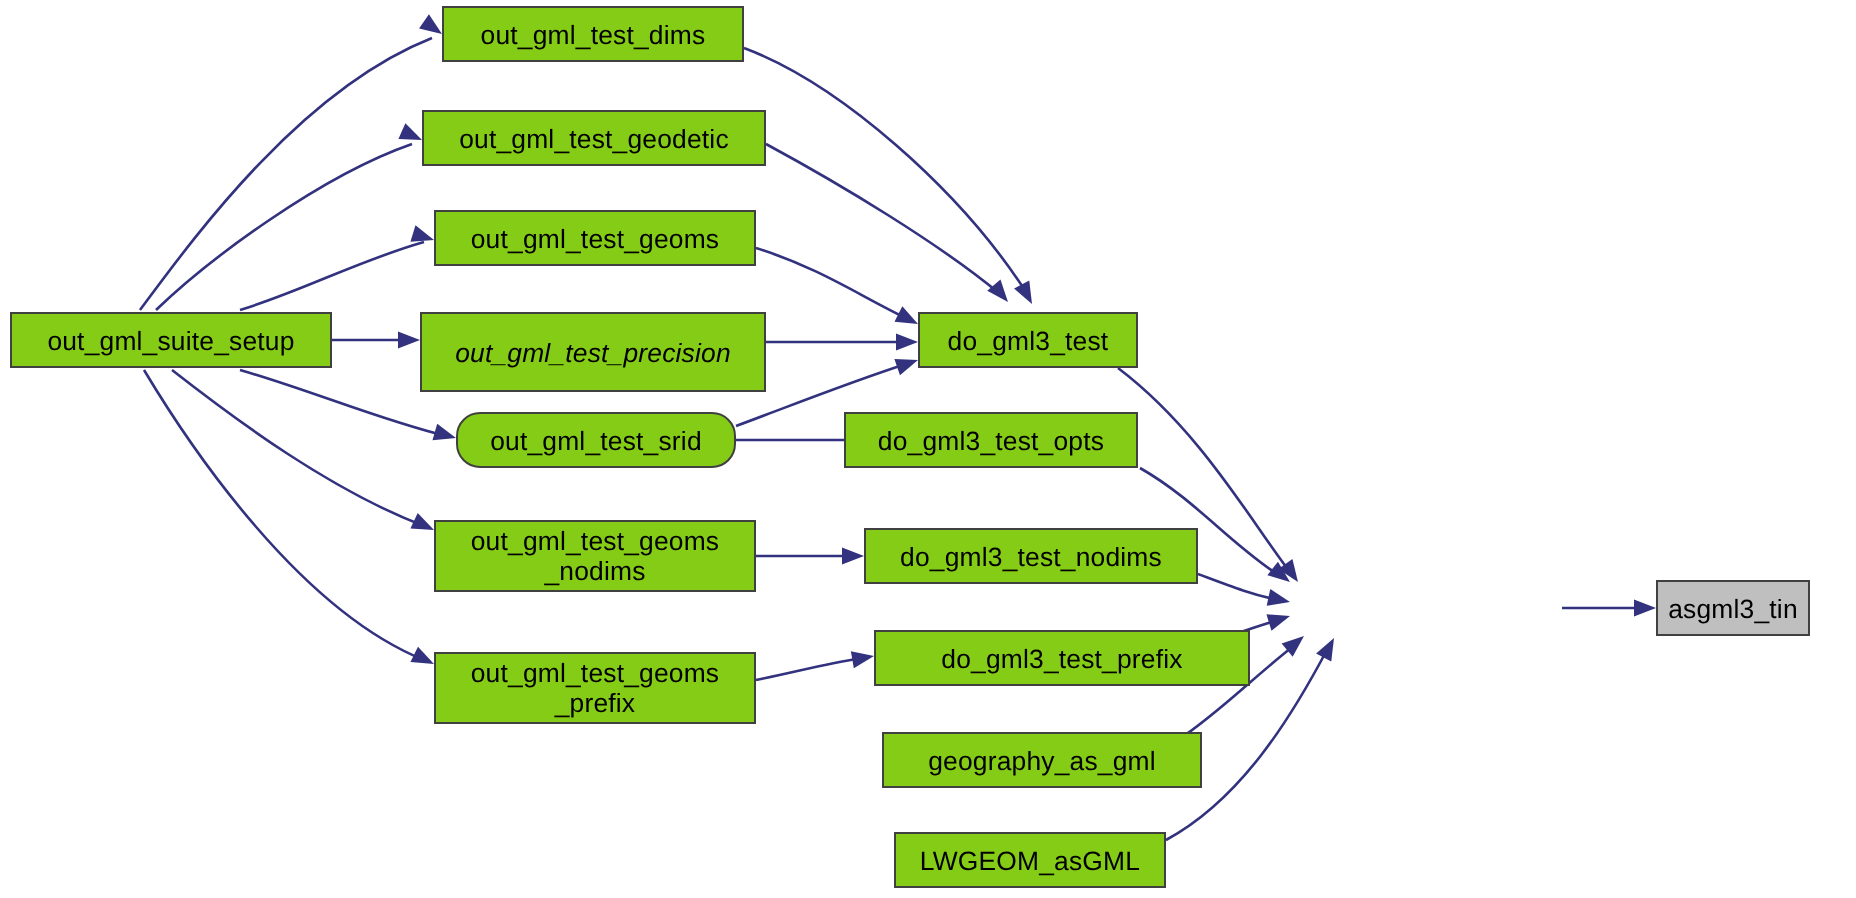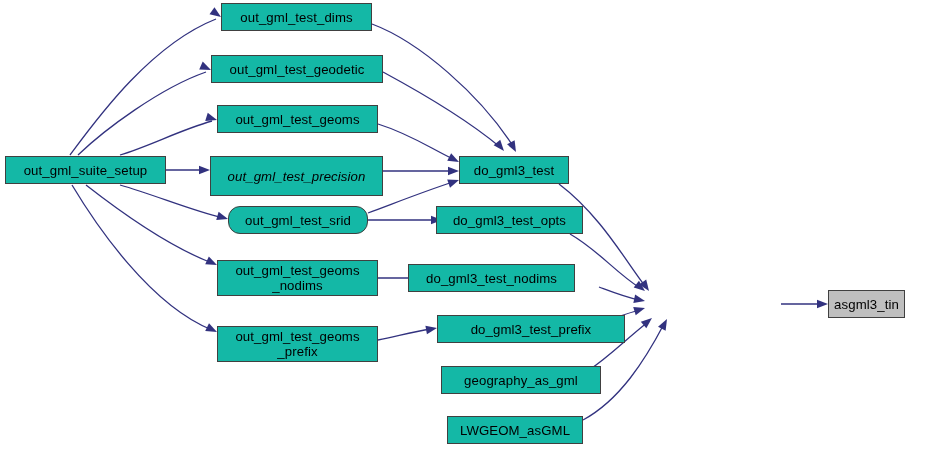--- a/index.html
+++ b/index.html
@@ -20,21 +20,21 @@
     left: 0;
     top: 0;
     width: 928px;
     height: 449px;
     pointer-events: none;
   }
   .node {
     position: absolute;
     box-sizing: border-box;
     border: 1px solid #404040;
-    background: #14b8a6;
+    background: #84cc16;
     color: #000000;
     font-size: 13.2px;
     line-height: 15px;
     display: flex;
     align-items: center;
     justify-content: center;
     text-align: center;
     white-space: pre;
     letter-spacing: 0.1px;
     z-index: 5;
@@ -97,19 +97,19 @@
     <div class="node" style="left: 221px; top: 3px; width: 151px; height: 28px;">out_gml_test_dims</div>
     <div class="node" style="left: 211px; top: 55px; width: 172px; height: 28px;">out_gml_test_geodetic</div>
     <div class="node" style="left: 217px; top: 105px; width: 161px; height: 28px;">out_gml_test_geoms</div>
     <div class="node" style="left: 210px; top: 156px; width: 173px; height: 40px; font-style: italic;">out_gml_test_precision</div>
     <div class="node" style="left: 228px; top: 206px; width: 140px; height: 28px; border-radius: 12px;">out_gml_test_srid</div>
     <div class="node" style="left: 217px; top: 260px; width: 161px; height: 36px;">out_gml_test_geoms
 _nodims</div>
     <div class="node" style="left: 217px; top: 326px; width: 161px; height: 36px;">out_gml_test_geoms
 _prefix</div>
     <div class="node" style="left: 459px; top: 156px; width: 110px; height: 28px;">do_gml3_test</div>
-    <div class="node" style="left: 436px; top: 206px; width: 147px; height: 28px;">do_gml3_test_opts</div>
-    <div class="node" style="left: 408px; top: 264px; width: 167px; height: 28px;">do_gml3_test_nodims</div>
+    <div class="node" style="left: 422px; top: 206px; width: 147px; height: 28px;">do_gml3_test_opts</div>
+    <div class="node" style="left: 432px; top: 264px; width: 167px; height: 28px;">do_gml3_test_nodims</div>
     <div class="node" style="left: 437px; top: 315px; width: 188px; height: 28px;">do_gml3_test_prefix</div>
     <div class="node" style="left: 441px; top: 366px; width: 160px; height: 28px;">geography_as_gml</div>
     <div class="node" style="left: 447px; top: 416px; width: 136px; height: 28px;">LWGEOM_asGML</div>
     <div class="node highlight" style="left: 828px; top: 290px; width: 77px; height: 28px;">asgml3_tin</div>
   </div>
 
 </body></html>

